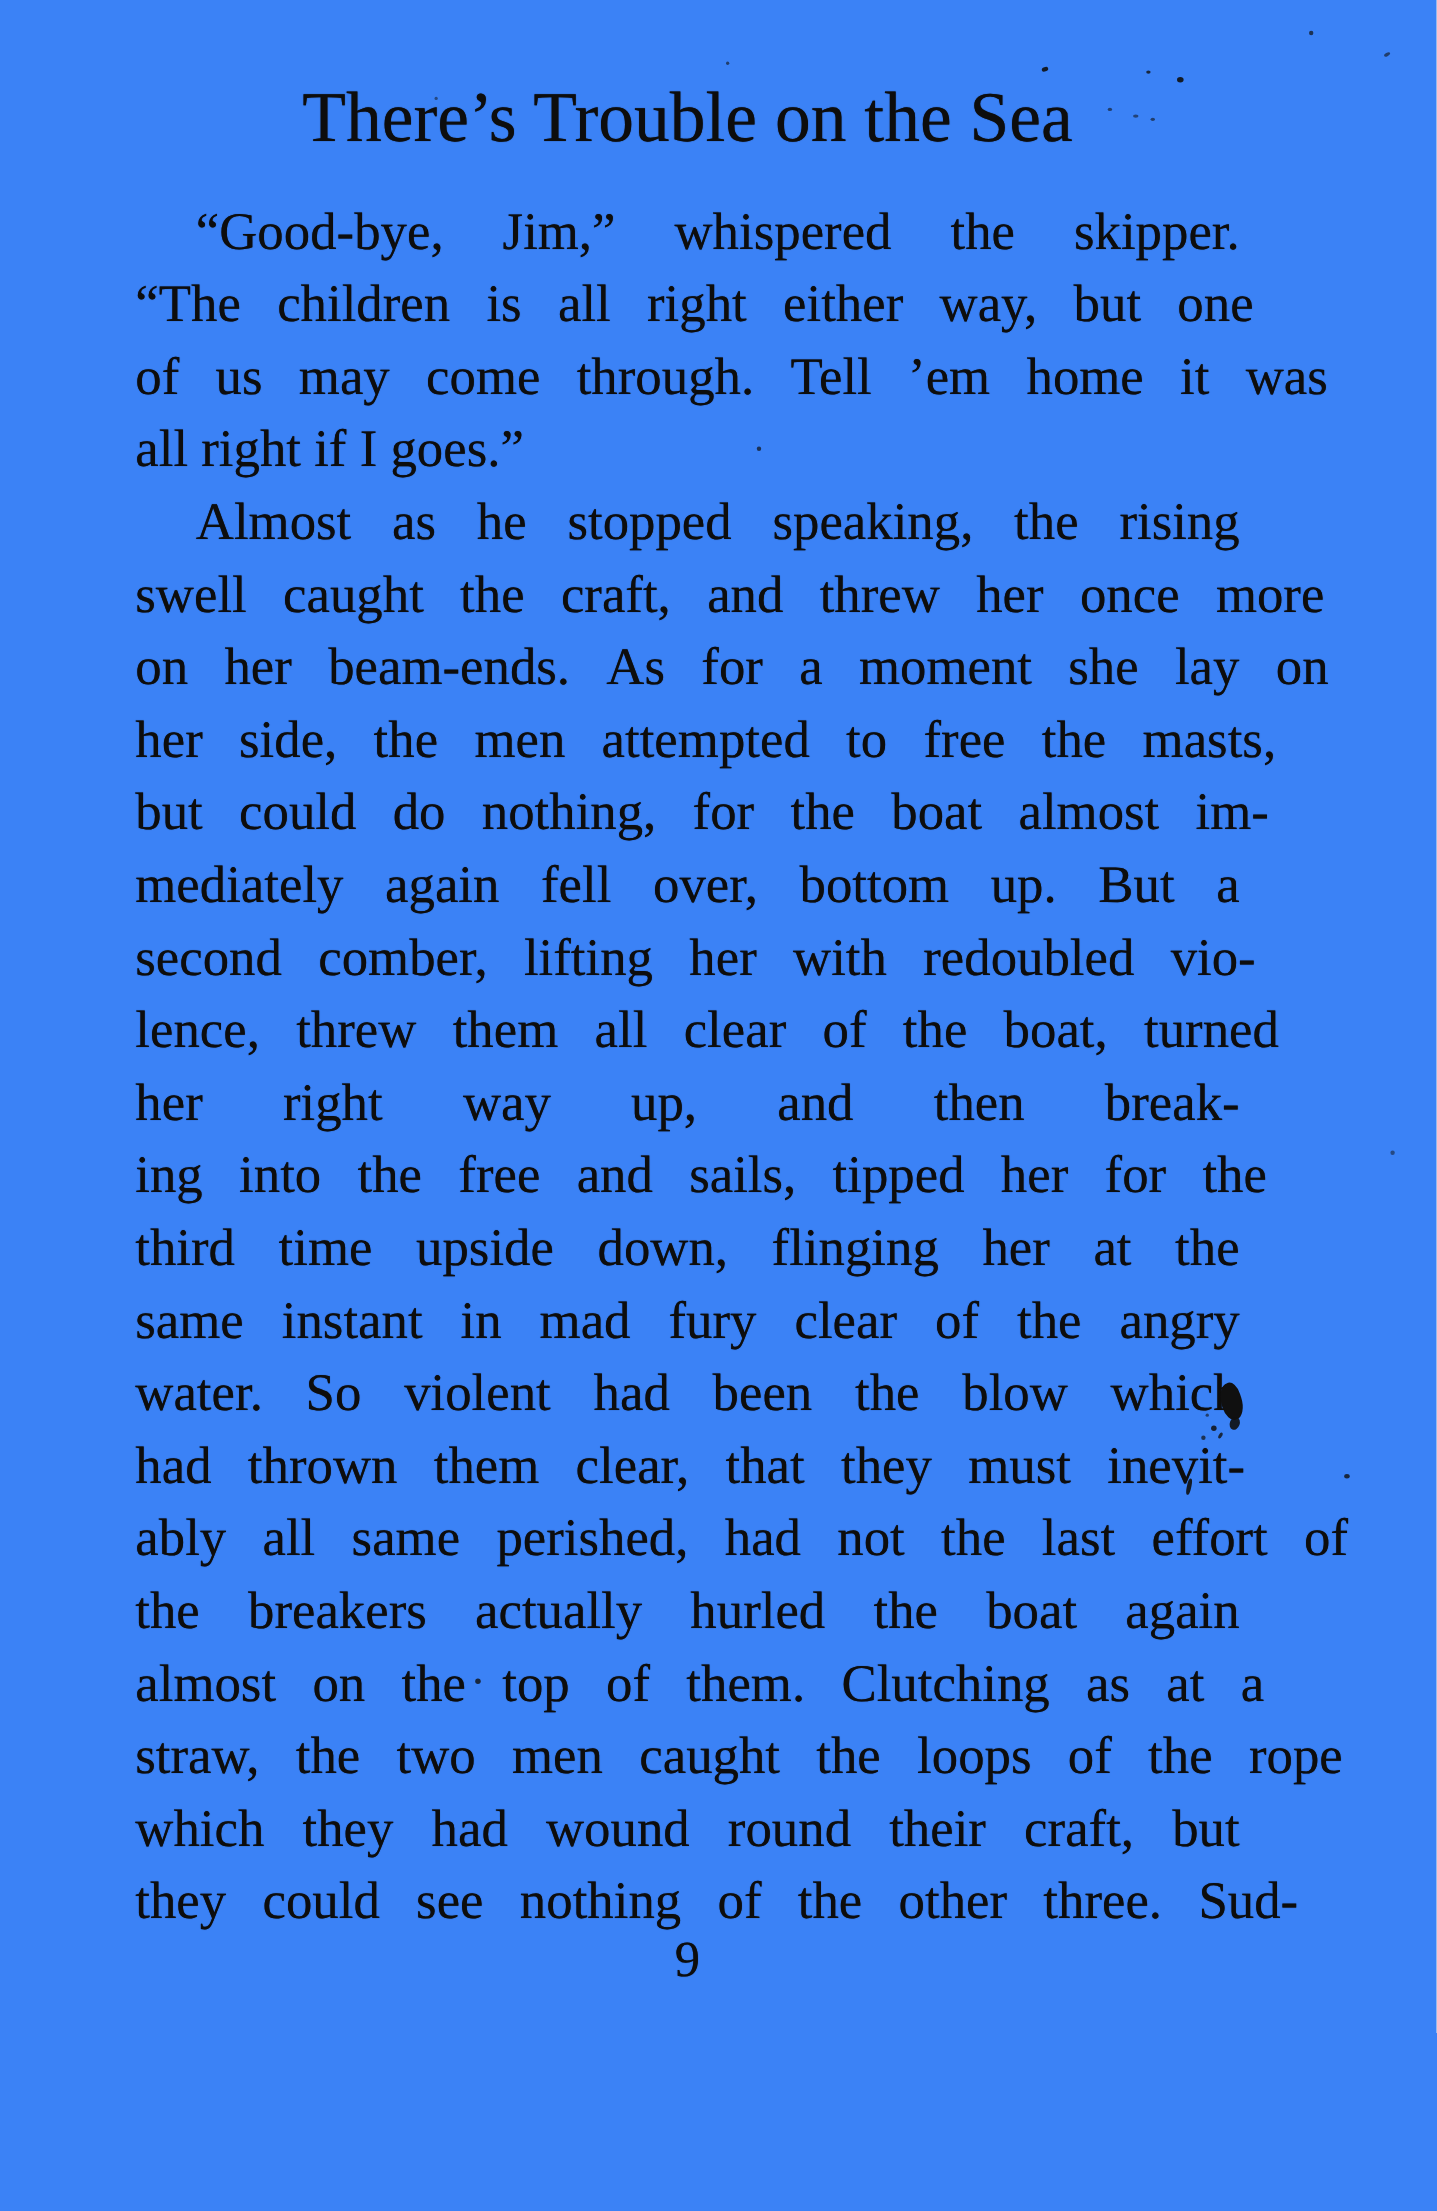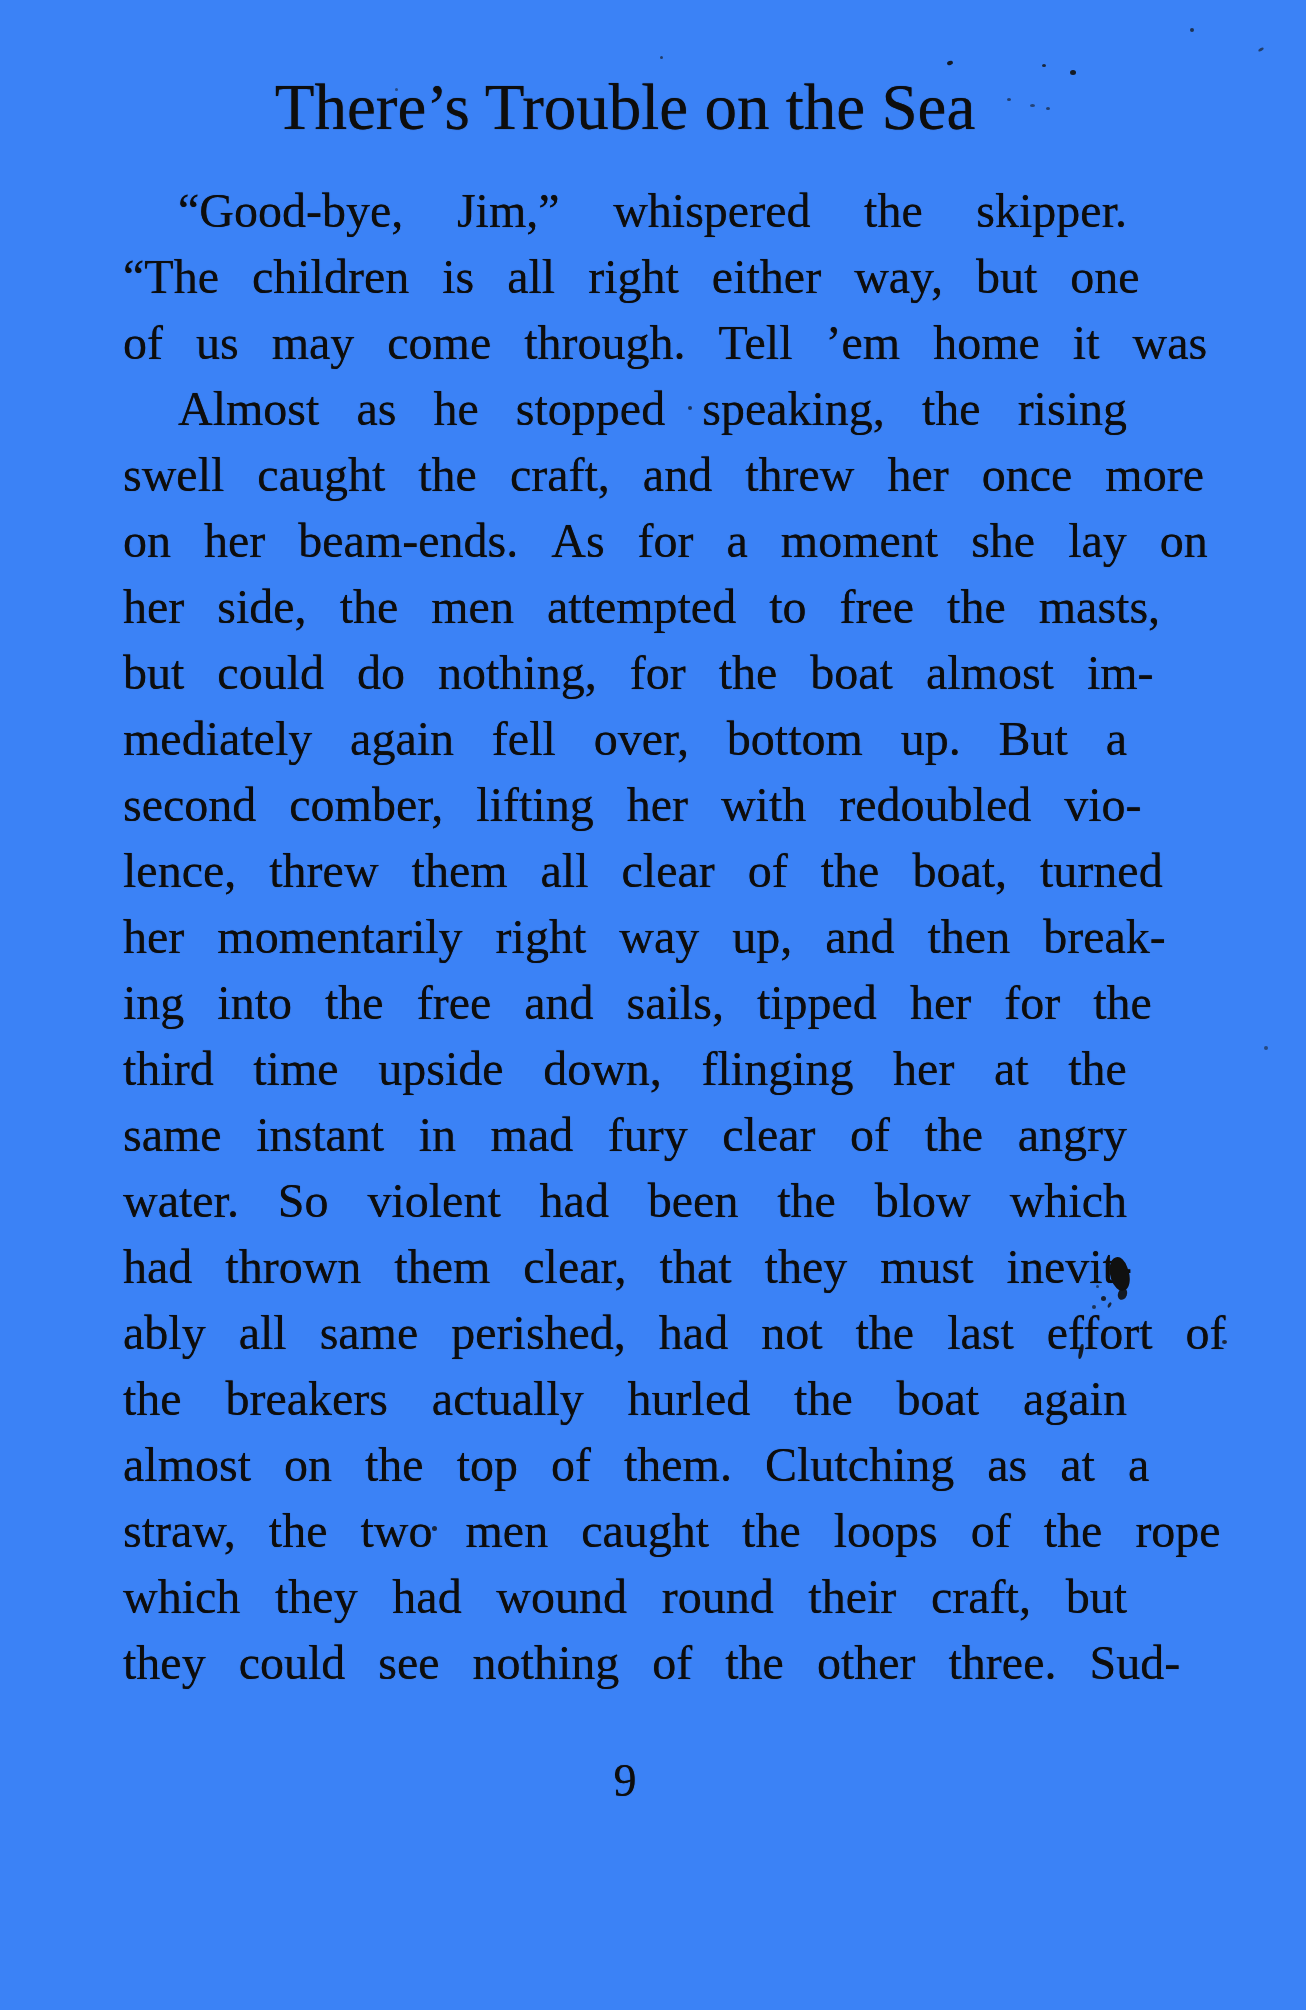--- a/index.html
+++ b/index.html
@@ -99,20 +99,21 @@
         <span>us</span>
         <span>may</span>
         <span>come</span>
         <span>through.</span>
         <span>Tell</span>
         <span>’em</span>
         <span>home</span>
         <span>it</span>
         <span>was</span>
       </div>
+      <div class="line">all right if I goes.”</div>
       <div class="line indented justified">
         <span>Almost</span>
         <span>as</span>
         <span>he</span>
         <span>stopped</span>
         <span>speaking,</span>
         <span>the</span>
         <span>rising</span>
       </div>
       <div class="line justified">
@@ -185,21 +186,20 @@
         <span>them</span>
         <span>all</span>
         <span>clear</span>
         <span>of</span>
         <span>the</span>
         <span>boat,</span>
         <span>turned</span>
       </div>
       <div class="line justified">
         <span>her</span>
-        <span>momentarily</span>
         <span>right</span>
         <span>way</span>
         <span>up,</span>
         <span>and</span>
         <span>then</span>
         <span>break-</span>
       </div>
       <div class="line justified">
         <span>ing</span>
         <span>into</span>

